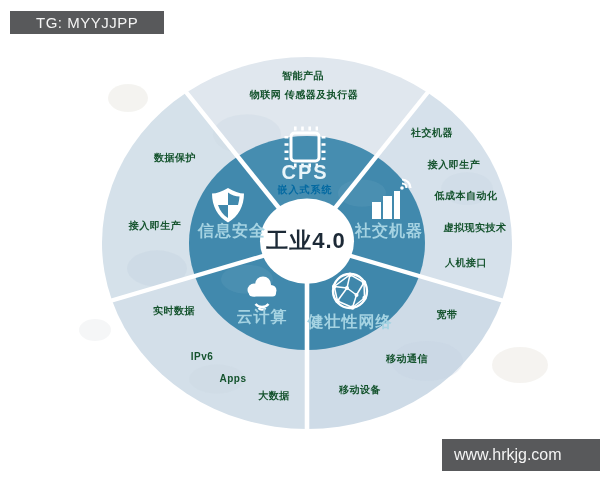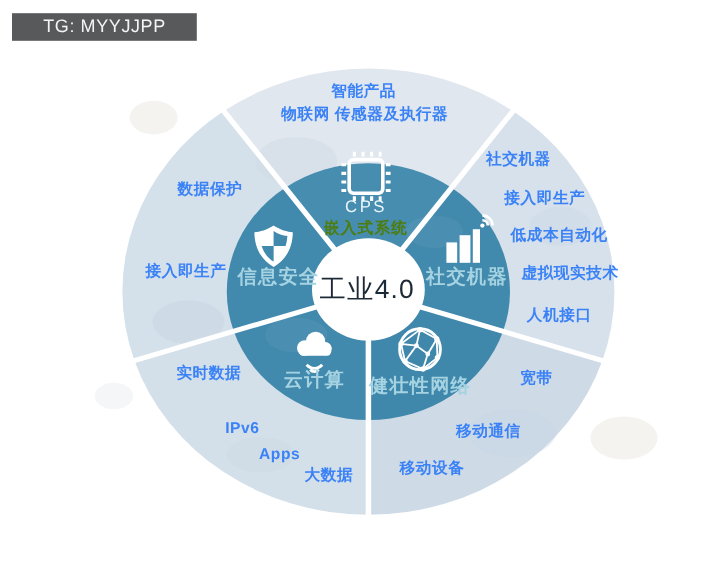--- a/index.html
+++ b/index.html
@@ -3,31 +3,31 @@
 <meta charset="utf-8">
 <style>
   html,body{margin:0;padding:0;background:#fff;}
   .stage{
     position:relative;width:600px;height:480px;background:#ffffff;overflow:hidden;
     font-family:"Liberation Sans", sans-serif;
   }
   .stage svg{position:absolute;left:0;top:0;}
   .lbl{
     position:absolute;transform:translate(-50%,-50%);
-    font-size:13px;font-weight:600;color:#3b82f6;white-space:nowrap;letter-spacing:.5px;
+    font-size:10px;font-weight:600;color:#14532d;white-space:nowrap;letter-spacing:.5px;
   }
   .wlbl{
     position:absolute;transform:translate(-50%,-50%);
     font-size:16px;font-weight:600;color:#a5d3e2;white-space:nowrap;letter-spacing:1px;
   }
-  .cps-line1{font-size:14px;font-weight:400;letter-spacing:2px;color:#e9f5fa;}
-  .cps-line2{font-size:13px;color:#4d7c0f;}
+  .cps-line1{font-size:20px;font-weight:700;letter-spacing:2px;color:#e9f5fa;}
+  .cps-line2{font-size:10px;color:#0369a1;}
   .center-title{
     position:absolute;transform:translate(-50%,-50%);
-    font-size:22px;font-weight:400;color:#1c2936;letter-spacing:1px;white-space:nowrap;
+    font-size:22px;font-weight:700;color:#1c2936;letter-spacing:1px;white-space:nowrap;
   }
   .banner{
     position:absolute;background:#58595b;color:#f4f4f4;
     display:flex;align-items:center;white-space:nowrap;
   }
   .banner-tl{left:10px;top:11px;height:23px;padding:0 26px;font-size:15px;letter-spacing:.5px;}
   .banner-br{right:0;top:439px;height:32px;width:146px;padding-left:12px;font-size:16px;}
 </style>
 </head>
 <body>
@@ -163,14 +163,17 @@
   <span class="lbl" style="left:274px;top:396px">大数据</span>
   <span class="lbl" style="left:233px;top:378px">Apps</span>
   <span class="lbl" style="left:202px;top:356px">IPv6</span>
   <span class="lbl" style="left:174px;top:311px">实时数据</span>
   <span class="lbl" style="left:155px;top:226px">接入即生产</span>
   <span class="lbl" style="left:175px;top:158px">数据保护</span>
 
   <div class="banner banner-tl">
     <span>TG: MYYJJPP</span>
   </div>
+  <div class="banner banner-br">
+    <span>www.hrkjg.com</span>
+  </div>
 
 </div>
 
 </body></html>

